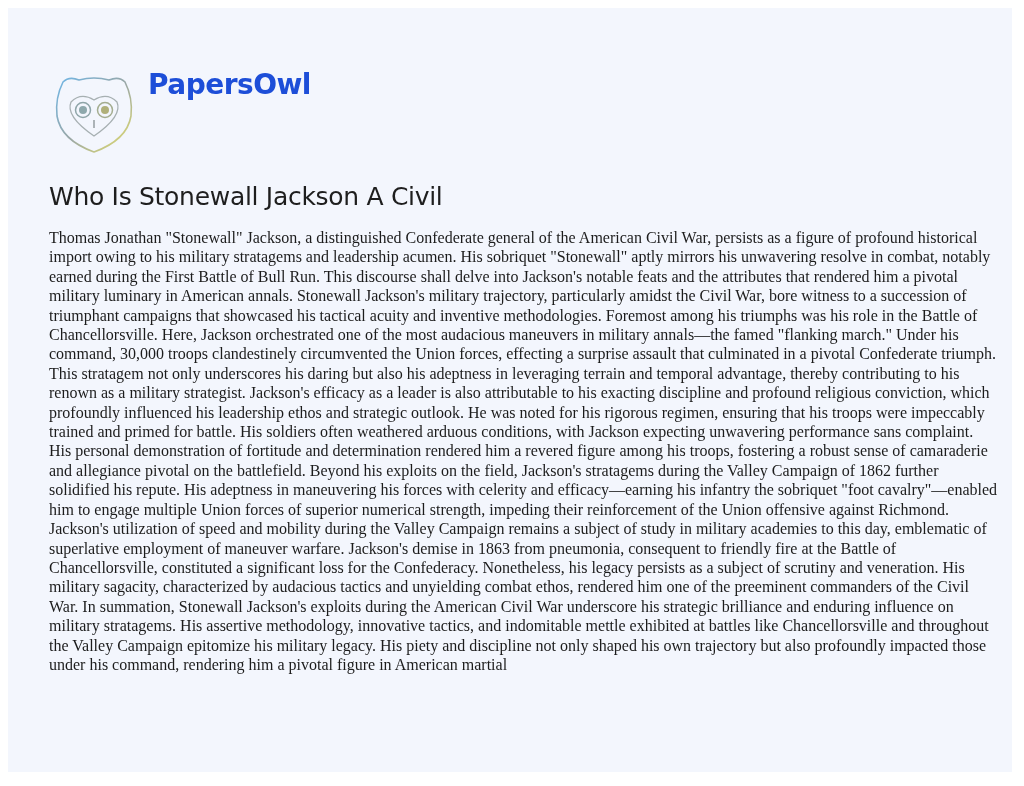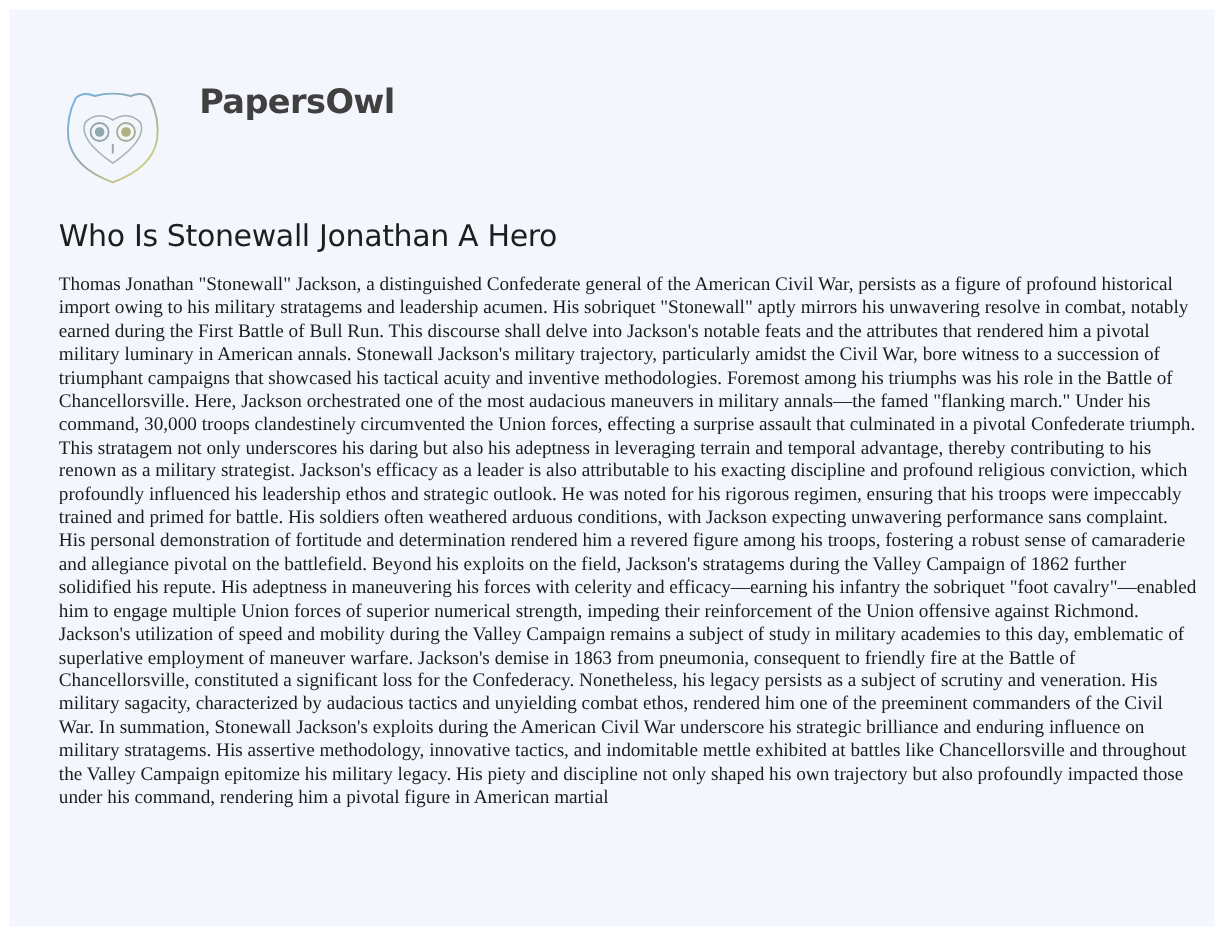--- a/index.html
+++ b/index.html
@@ -27,27 +27,27 @@
     }
     .logo {
       position: absolute;
       left: 43px;
       top: 60px;
       width: 86px;
       height: 90px;
     }
     .brand {
       position: absolute;
-      left: 158px;
+      left: 140px;
       top: 60px;
       font-family: "DejaVu Sans", sans-serif;
       font-weight: bold;
       font-size: 28px;
       letter-spacing: -0.5px;
-      color: #404040;
+      color: #1d4ed8;
       line-height: 34px;
     }
     .url {
       position: absolute;
       left: 146px;
       top: 102px;
       font-family: "DejaVu Sans", sans-serif;
       font-size: 14.5px;
       color: #4f9bb8;
       line-height: 20px;
@@ -96,15 +96,15 @@
         <circle cx="32" cy="42" r="7.5" fill="none" stroke="#8fa5a8" stroke-width="1.5"></circle>
         <circle cx="32" cy="42" r="4" fill="#8ea8ac"></circle>
         <circle cx="54" cy="42" r="7.5" fill="none" stroke="#a4ad90" stroke-width="1.5"></circle>
         <circle cx="54" cy="42" r="4" fill="#b0b07a"></circle>
         <path d="M43 52 L43 60" stroke="#9aa3a6" stroke-width="1.6"></path>
       </svg>
     </div>
     <div class="brand">PapersOwl</div>
   </div>
 
-  <h1 class="title">Who Is Stonewall Jonathan A Hero</h1>
+  <h1 class="title">Who Is Stonewall Jackson A Civil</h1>
   <p class="body-text">Thomas Jonathan "Stonewall" Jackson, a distinguished Confederate general of the American Civil War, persists as a figure of profound historical import owing to his military stratagems and leadership acumen. His sobriquet "Stonewall" aptly mirrors his unwavering resolve in combat, notably earned during the First Battle of Bull Run. This discourse shall delve into Jackson's notable feats and the attributes that rendered him a pivotal military luminary in American annals. Stonewall Jackson's military trajectory, particularly amidst the Civil War, bore witness to a succession of triumphant campaigns that showcased his tactical acuity and inventive methodologies. Foremost among his triumphs was his role in the Battle of Chancellorsville. Here, Jackson orchestrated one of the most audacious maneuvers in military annals—the famed "flanking march." Under his command, 30,000 troops clandestinely circumvented the Union forces, effecting a surprise assault that culminated in a pivotal Confederate triumph. This stratagem not only underscores his daring but also his adeptness in leveraging terrain and temporal advantage, thereby contributing to his renown as a military strategist. Jackson's efficacy as a leader is also attributable to his exacting discipline and profound religious conviction, which profoundly influenced his leadership ethos and strategic outlook. He was noted for his rigorous regimen, ensuring that his troops were impeccably trained and primed for battle. His soldiers often weathered arduous conditions, with Jackson expecting unwavering performance sans complaint. His personal demonstration of fortitude and determination rendered him a revered figure among his troops, fostering a robust sense of camaraderie and allegiance pivotal on the battlefield. Beyond his exploits on the field, Jackson's stratagems during the Valley Campaign of 1862 further solidified his repute. His adeptness in maneuvering his forces with celerity and efficacy—earning his infantry the sobriquet "foot cavalry"—enabled him to engage multiple Union forces of superior numerical strength, impeding their reinforcement of the Union offensive against Richmond. Jackson's utilization of speed and mobility during the Valley Campaign remains a subject of study in military academies to this day, emblematic of superlative employment of maneuver warfare. Jackson's demise in 1863 from pneumonia, consequent to friendly fire at the Battle of Chancellorsville, constituted a significant loss for the Confederacy. Nonetheless, his legacy persists as a subject of scrutiny and veneration. His military sagacity, characterized by audacious tactics and unyielding combat ethos, rendered him one of the preeminent commanders of the Civil War. In summation, Stonewall Jackson's exploits during the American Civil War underscore his strategic brilliance and enduring influence on military stratagems. His assertive methodology, innovative tactics, and indomitable mettle exhibited at battles like Chancellorsville and throughout the Valley Campaign epitomize his military legacy. His piety and discipline not only shaped his own trajectory but also profoundly impacted those under his command, rendering him a pivotal figure in American martial</p>
 </div>
 
 </body></html>

